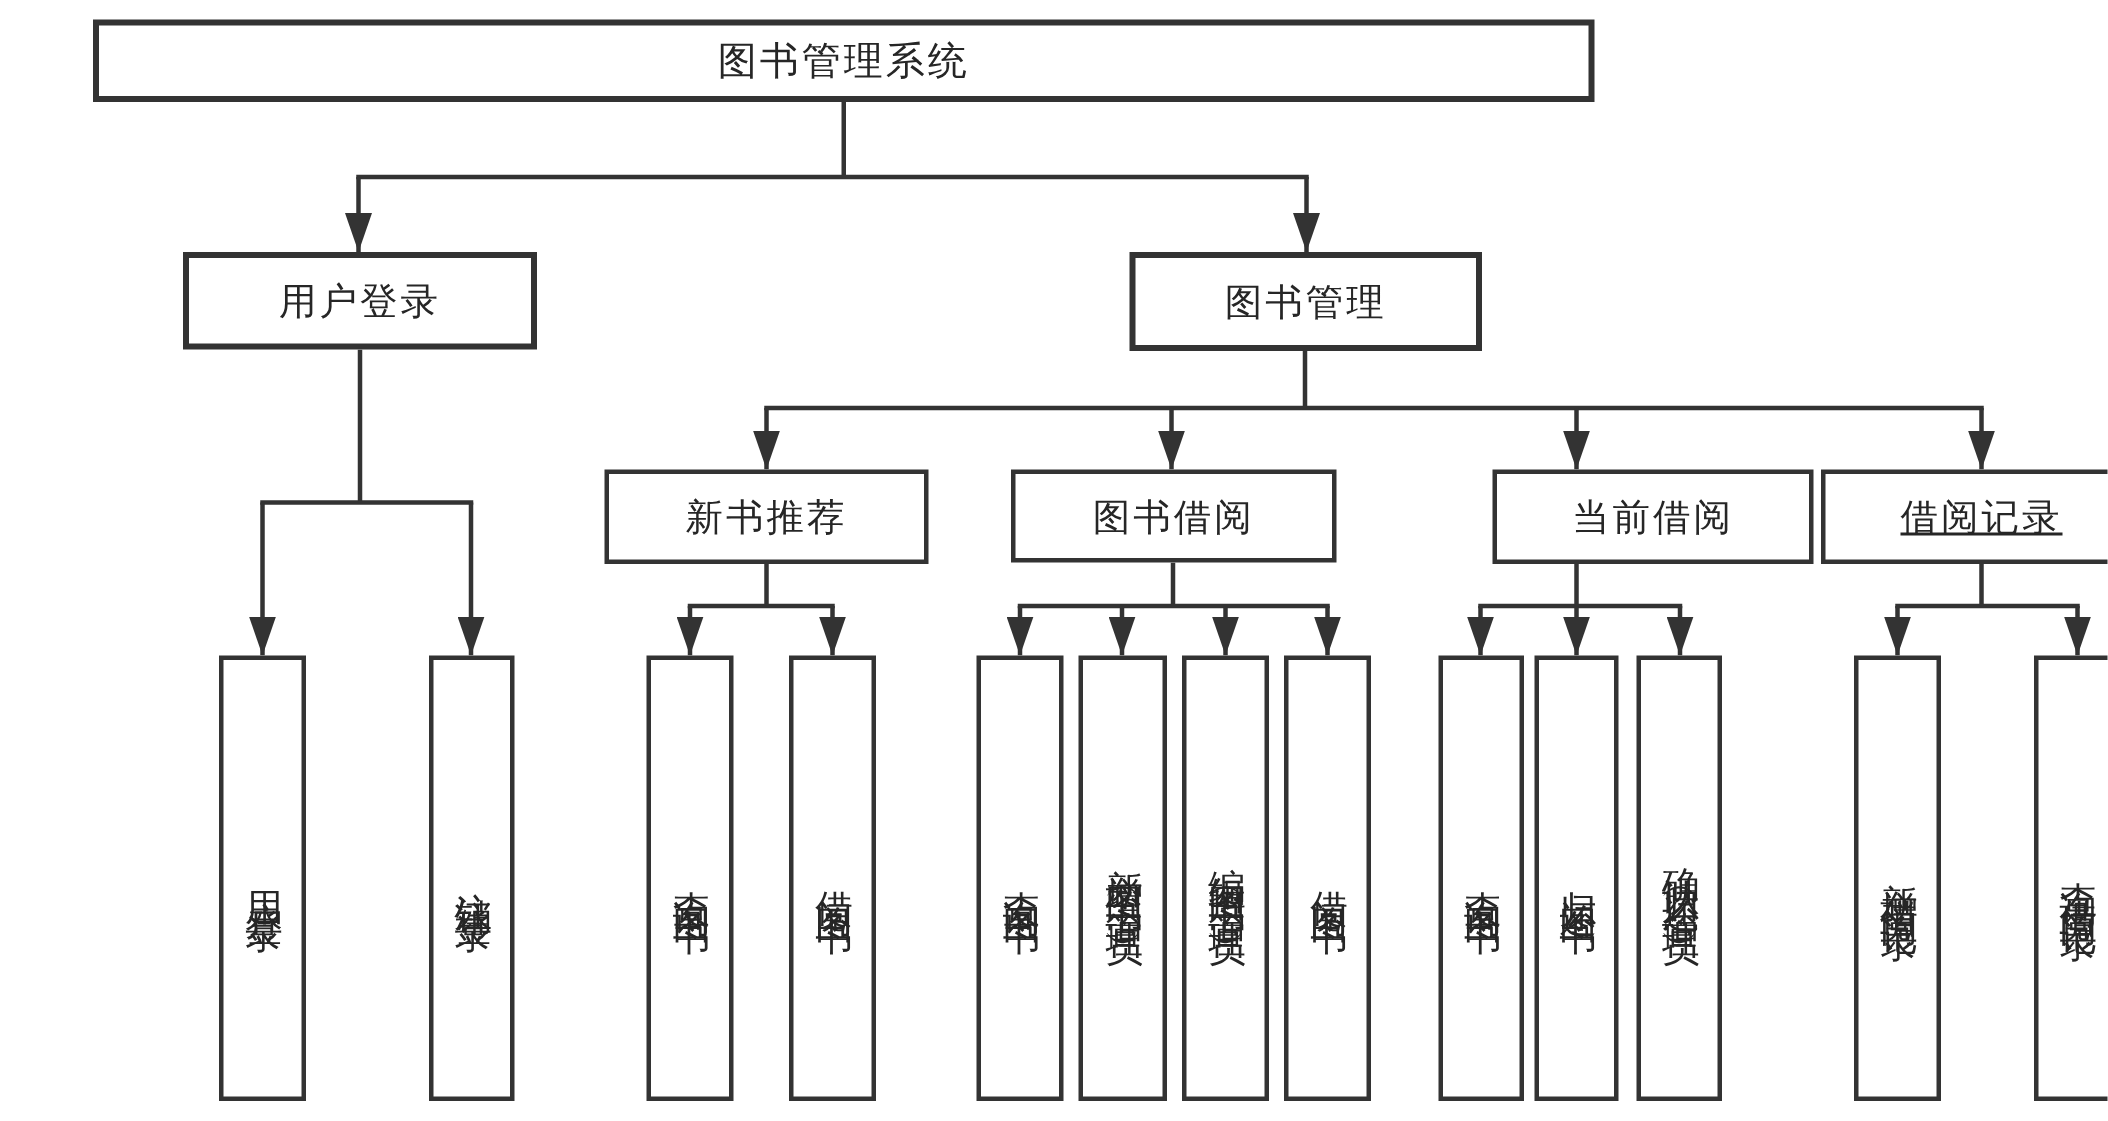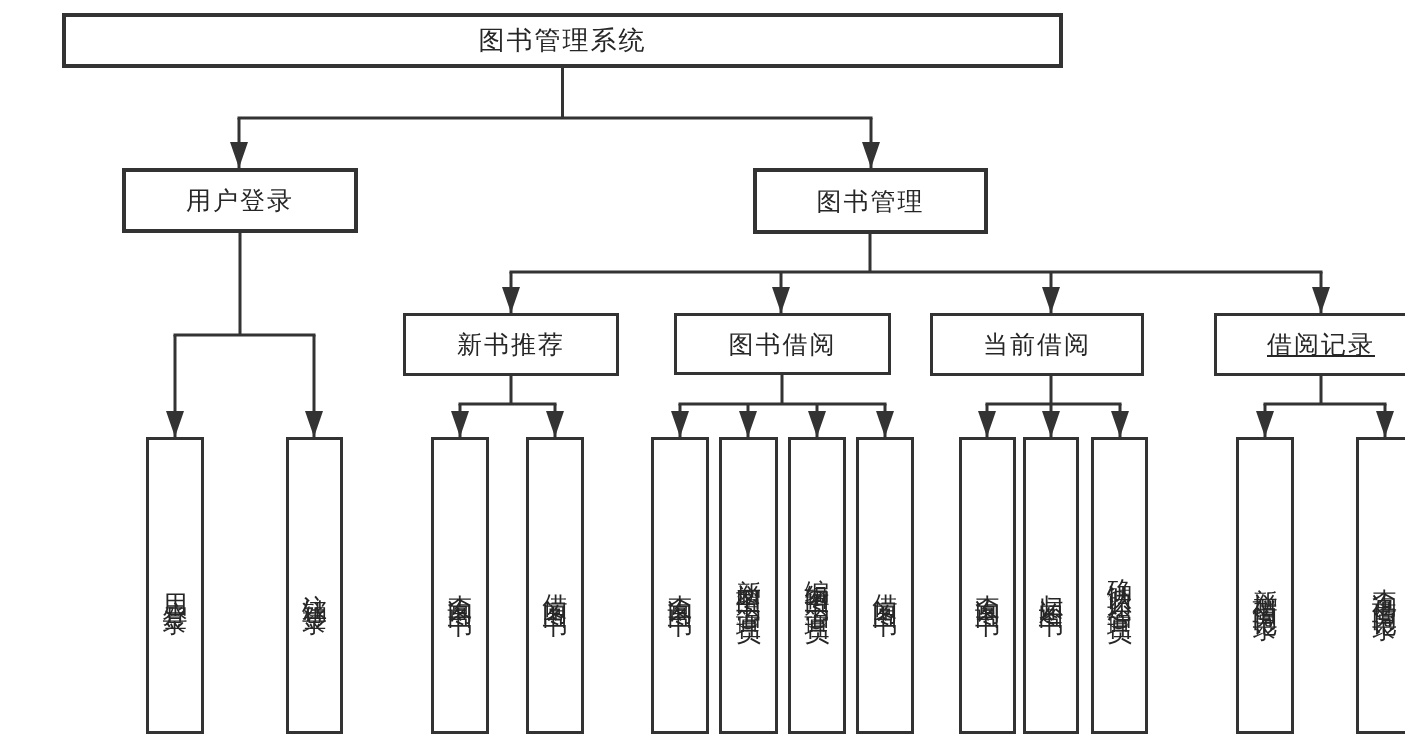--- a/index.html
+++ b/index.html
@@ -128,21 +128,21 @@
   <div class="node" style="left:362px; top:313px; width:216px; height:63px;">
     <span class="hlabel">新书推荐</span>
   </div>
 
   <div class="node heavy" style="left:712px; top:168px; width:235px; height:66px;">
     <span class="hlabel">图书管理</span>
   </div>
   <div class="node" style="left:633px; top:313px; width:217px; height:62px;justify-content:center;">
     <span class="hlabel">图书借阅</span>
   </div>
-  <div class="node" style="left:889px; top:313px; width:214px; height:63px;">
+  <div class="node" style="left:954px; top:313px; width:214px; height:63px;">
     <span class="hlabel">当前借阅</span>
   </div>
   <div class="node" style="left:1173px; top:313px; width:214px; height:63px;text-decoration:underline;">
     <span class="hlabel">借阅记录</span>
   </div>
 
   <div class="node" style="left:105px; top:437px; width:58px; height:297px;">
     <span class="vtext">用户登录</span>
   </div>
   <div class="node" style="left:245px; top:437px; width:57px; height:297px;">

